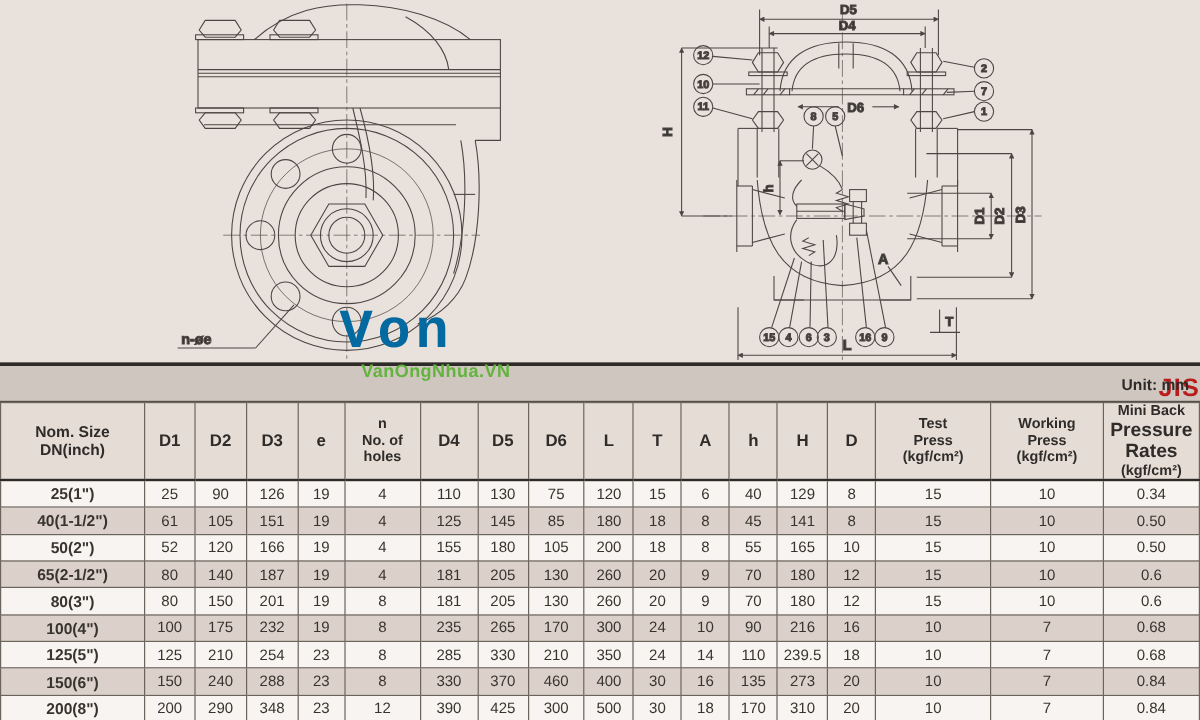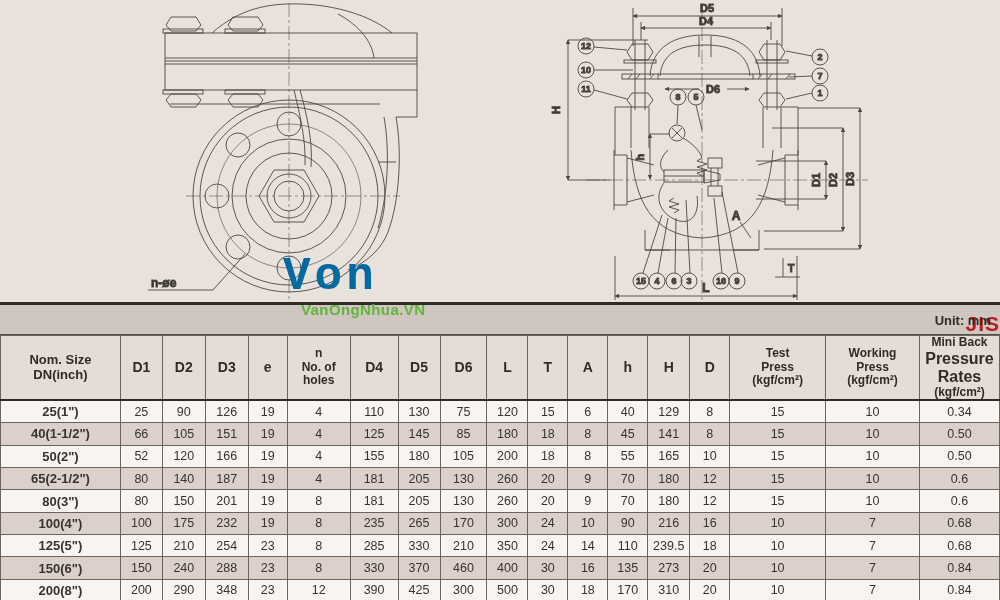--- a/index.html
+++ b/index.html
@@ -409,21 +409,21 @@
           <td>6</td>
           <td>40</td>
           <td>129</td>
           <td>8</td>
           <td>15</td>
           <td>10</td>
           <td>0.34</td>
         </tr>
         <tr class="alt">
           <td class="size-cell">40(1-1/2")</td>
-          <td>66</td>
+          <td>61</td>
           <td>105</td>
           <td>151</td>
           <td>19</td>
           <td>4</td>
           <td>125</td>
           <td>145</td>
           <td>85</td>
           <td>180</td>
           <td>18</td>
           <td>8</td>

